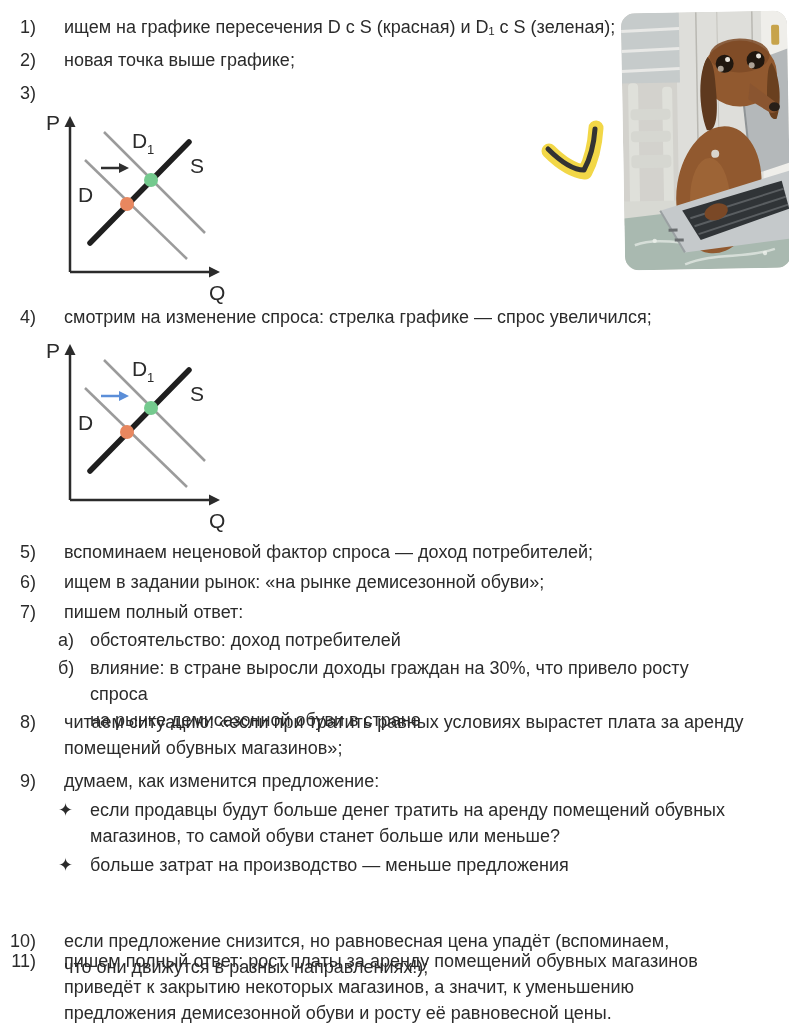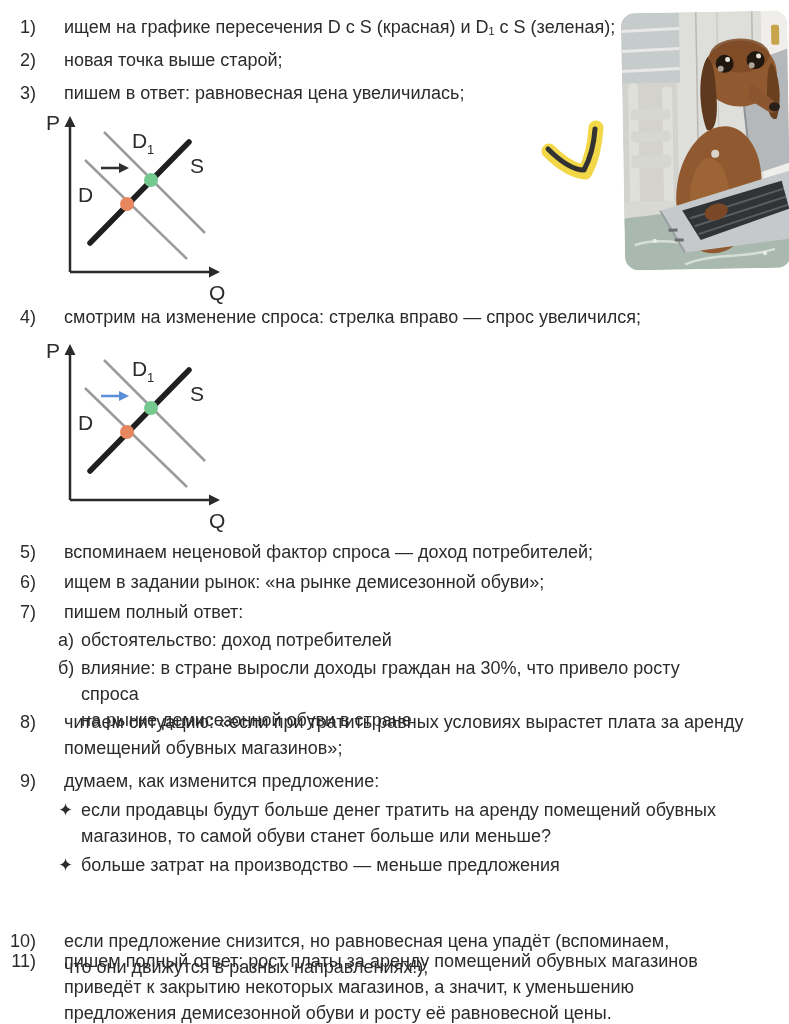--- a/index.html
+++ b/index.html
@@ -7,43 +7,42 @@
     width:789px;height:1024px;position:relative;background:#ffffff;
     font-family:"Liberation Sans","DejaVu Sans",sans-serif;
     color:#2b2b2b;overflow:hidden;
   }
   .row{position:absolute;left:0;display:flex;align-items:flex-start;
        font-size:18px;line-height:26px;}
   .num{width:36px;text-align:right;flex:none;}
   .txt{margin-left:28px;white-space:pre-line;max-width:700px;}
   .sub{left:58px;}
   .sub .marker{width:20px;flex:none;text-align:left;}
-  .sub .txt{margin-left:3px;max-width:660px;}
+  .sub .txt{margin-left:12px;max-width:660px;}
   .diagram{position:absolute;}
   .photo{
     position:absolute;left:623px;top:12px;width:166px;height:257px;
     border-radius:14px;overflow:hidden;transform:rotate(-1deg);
   }
   .checkmark{position:absolute;left:535px;top:115px;}
   svg text{font-family:"Liberation Sans","DejaVu Sans",sans-serif;}
 </style>
 </head>
 <body>
 
 <div class="row" style="top:14px">
   <span class="num">1)</span>
   <span class="txt">ищем на графике пересечения D с S (красная) и D₁ с S (зеленая);</span>
 </div>
 <div class="row" style="top:47px">
   <span class="num">2)</span>
-  <span class="txt">новая точка выше старой;</span>
+  <span class="txt">новая точка выше графике;</span>
 </div>
 <div class="row" style="top:80px">
   <span class="num">3)</span>
-  <span class="txt">пишем в ответ: равновесная цена увеличилась;</span>
 </div>
 
 <svg class="diagram" style="left:36px;top:110px" width="230" height="196" viewBox="0 0 230 196">
 
   <line x1="34" y1="162" x2="34" y2="14" stroke="#2b2b2b" stroke-width="2.5"></line>
   <polygon points="34,6 28.5,17 39.5,17" fill="#2b2b2b"></polygon>
   <line x1="34" y1="162" x2="176" y2="162" stroke="#2b2b2b" stroke-width="2.5"></line>
   <polygon points="184,162 173,156.5 173,167.5" fill="#2b2b2b"></polygon>
 
   <line x1="49" y1="50" x2="151" y2="149" stroke-width="2.5" stroke="#9b9b9b"></line>
@@ -133,21 +132,21 @@
     <line x1="36" y1="198" x2="60" y2="240" stroke="#9aa0a2" stroke-width="2"></line>
     <rect x="44" y="216" width="9" height="3" fill="#6a6e70"></rect>
     <rect x="50" y="226" width="9" height="3" fill="#6a6e70"></rect>
 
     <ellipse cx="92" cy="200" rx="12" ry="8" transform="rotate(-18 92 200)" fill="#7a4826"></ellipse>
   </svg>
 </div>
 
 <div class="row" style="top:304px">
   <span class="num">4)</span>
-  <span class="txt">смотрим на изменение спроса: стрелка вправо — спрос увеличился;</span>
+  <span class="txt">смотрим на изменение спроса: стрелка графике — спрос увеличился;</span>
 </div>
 
 <svg class="diagram" style="left:36px;top:338px" width="230" height="196" viewBox="0 0 230 196">
   <line x1="34" y1="162" x2="34" y2="14" stroke="#2b2b2b" stroke-width="2.5"></line>
   <polygon points="34,6 28.5,17 39.5,17" fill="#2b2b2b"></polygon>
   <line x1="34" y1="162" x2="176" y2="162" stroke="#2b2b2b" stroke-width="2.5"></line>
   <polygon points="184,162 173,156.5 173,167.5" fill="#2b2b2b"></polygon>
   <line x1="49" y1="50" x2="151" y2="149" stroke-width="2.5" stroke="#9b9b9b"></line>
   <line x1="68" y1="22" x2="169" y2="123" stroke-width="2.5" stroke="#9b9b9b"></line>
   <line x1="54" y1="133" x2="153" y2="32" stroke-width="5.5" stroke-linecap="round" stroke="#1f1f1f"></line>

